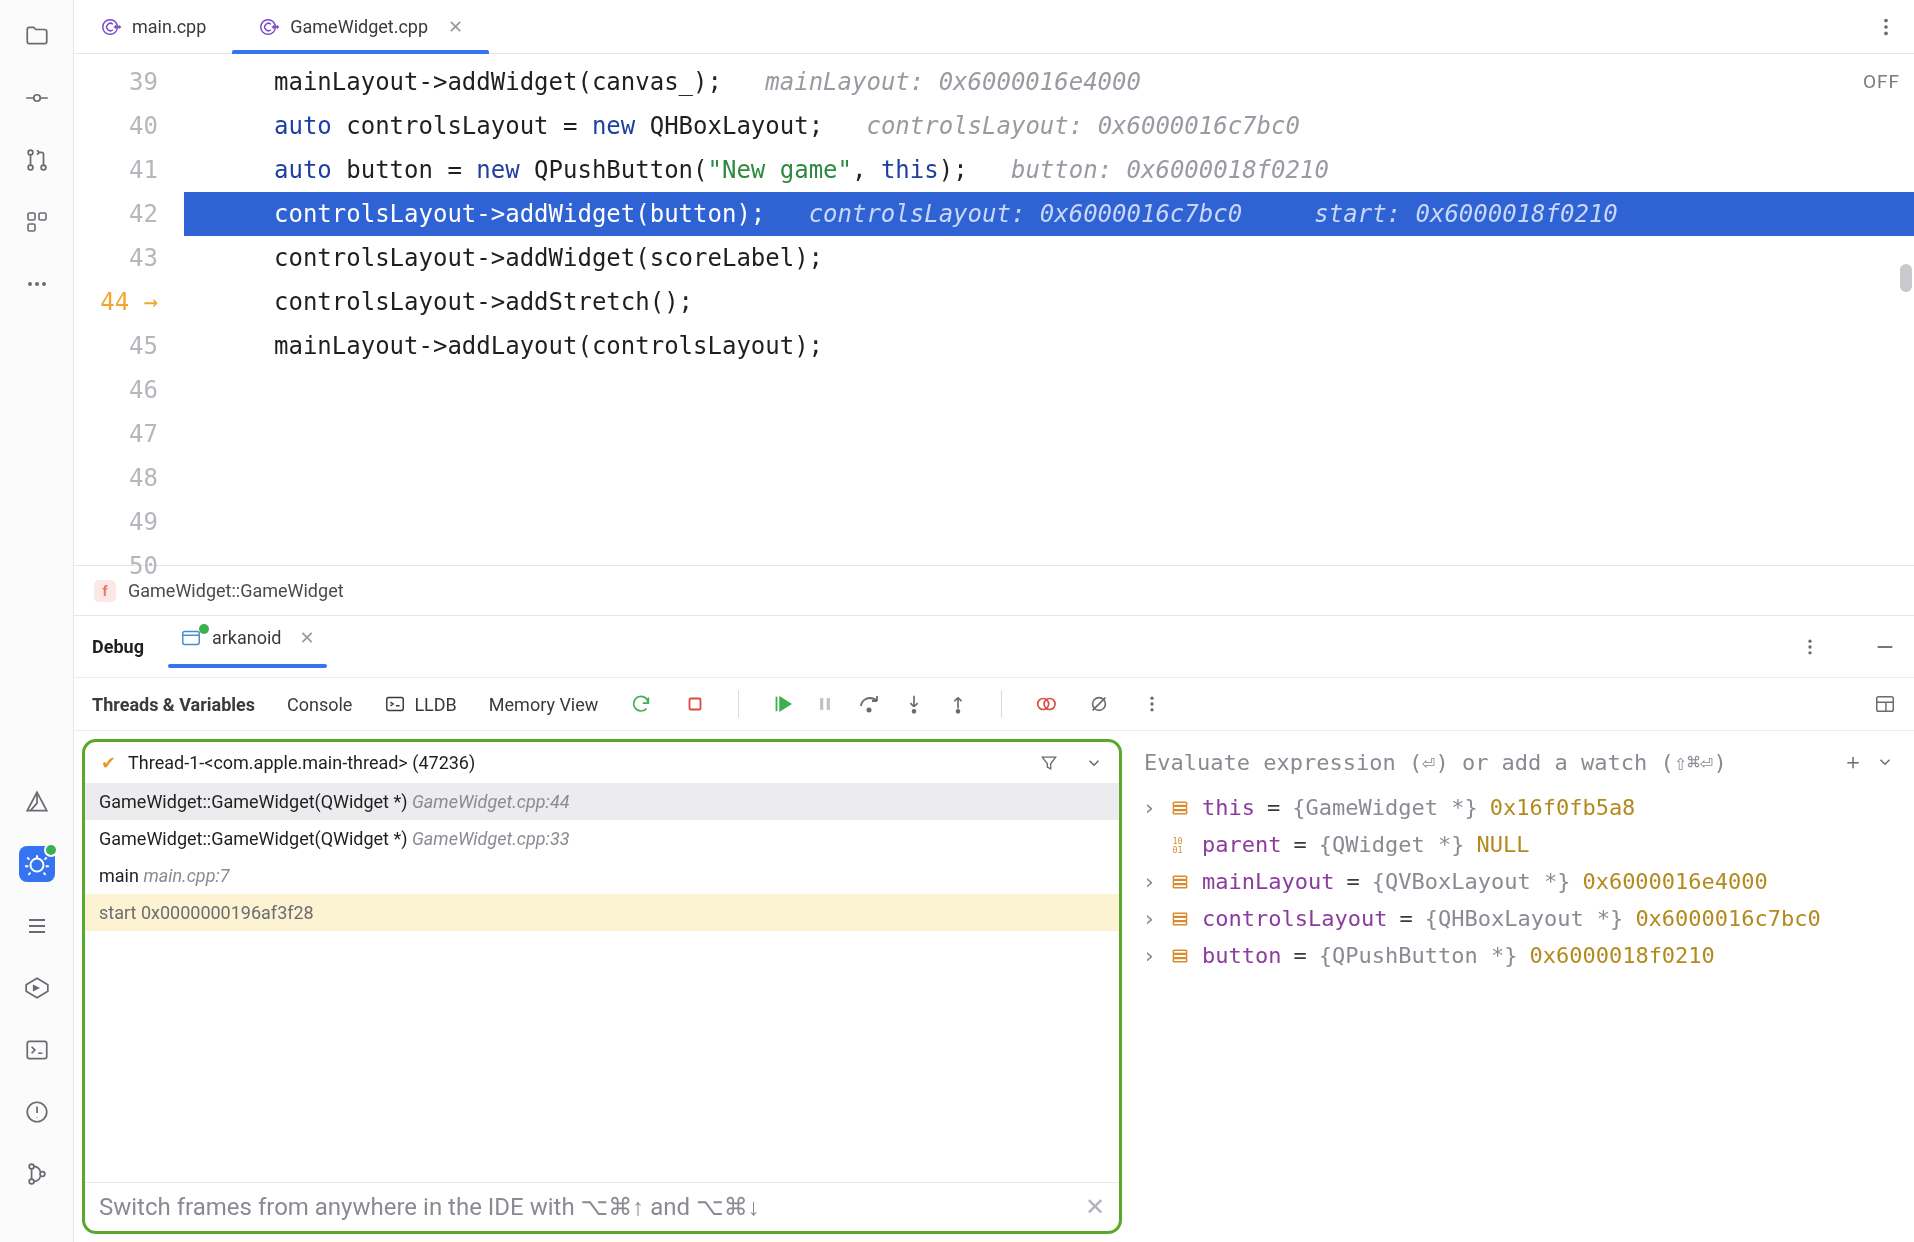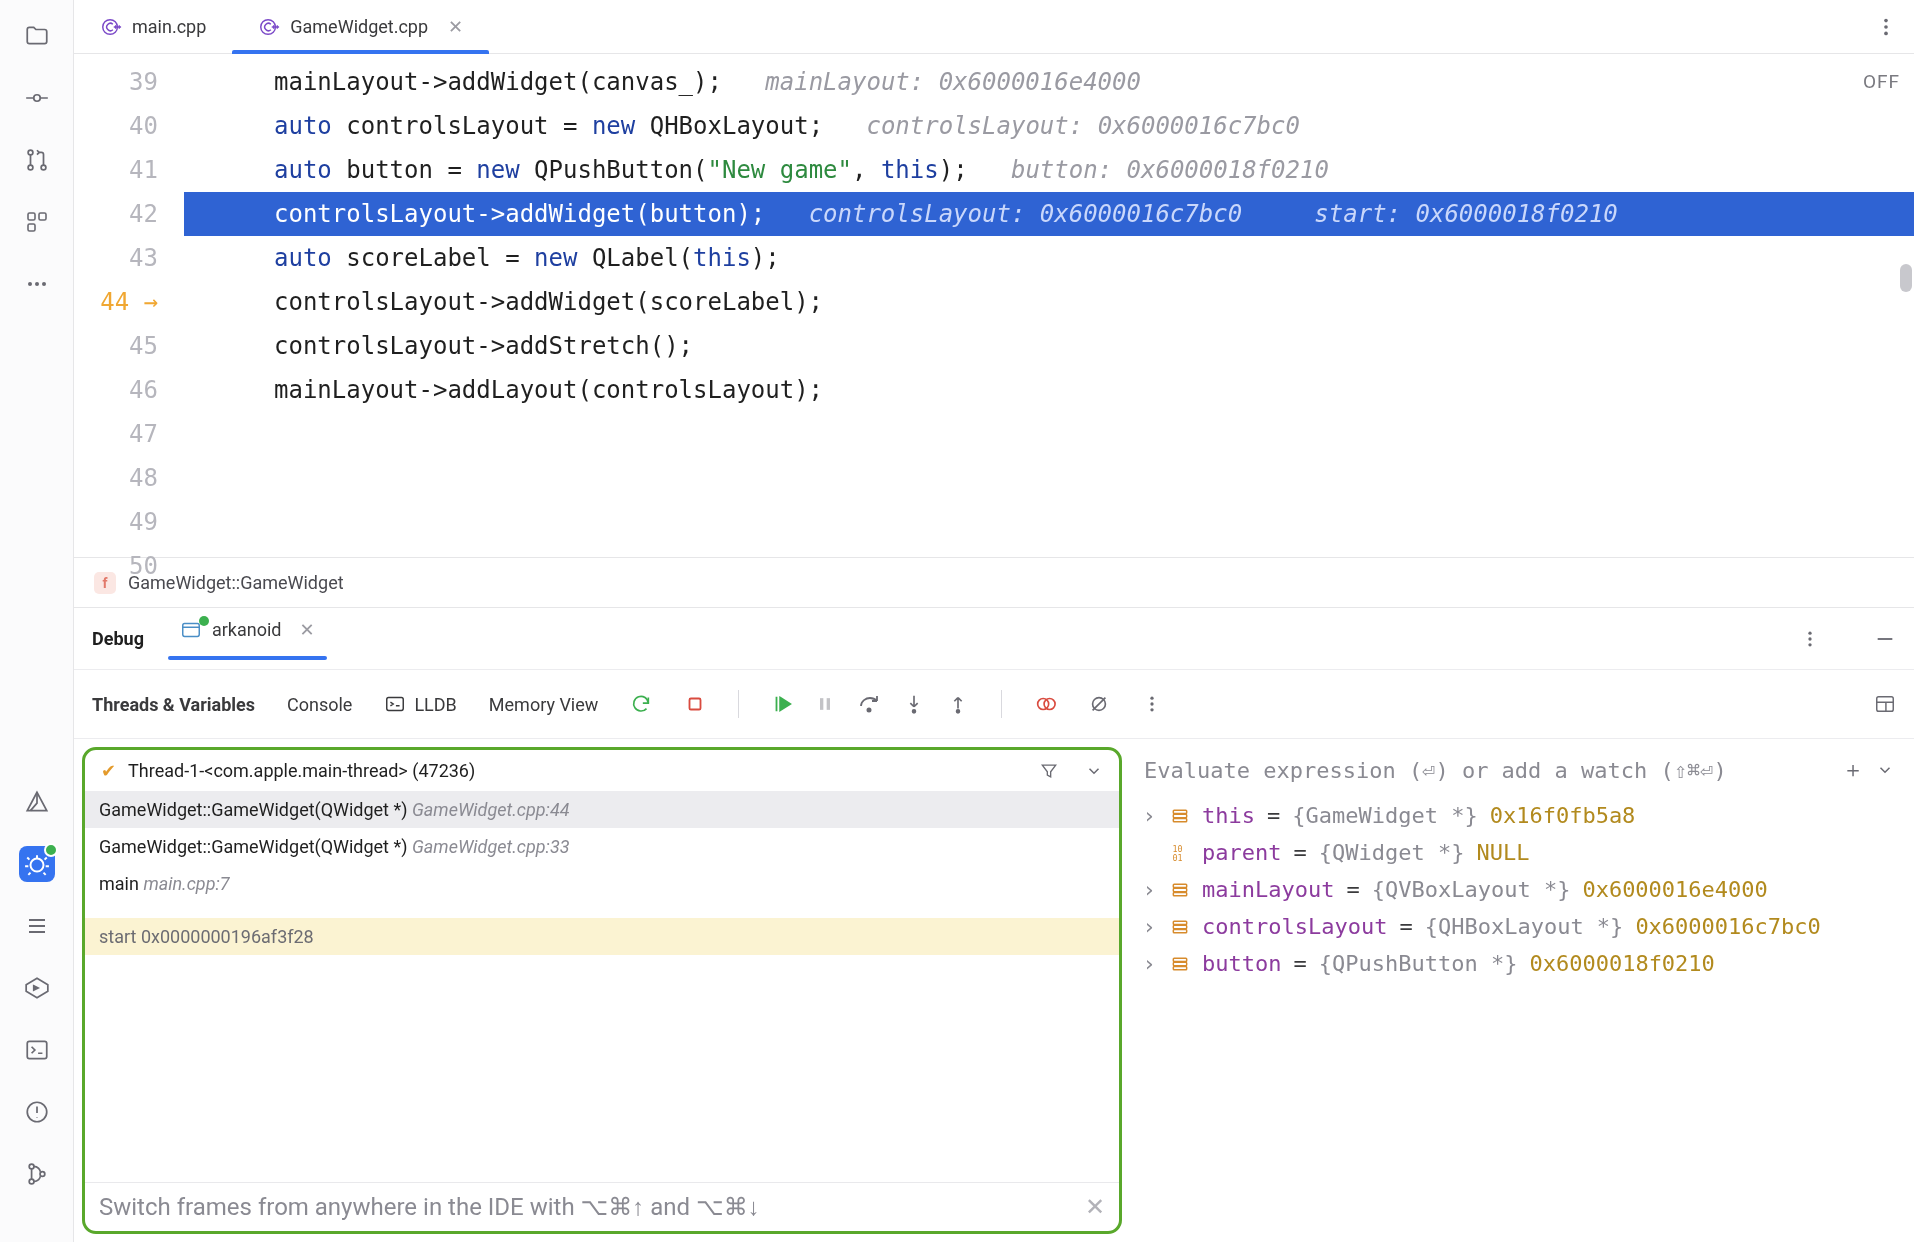--- a/index.html
+++ b/index.html
@@ -64,41 +64,41 @@
   .tool-hdr { height:62px; display:flex; align-items:center; gap:32px; padding:0 18px; border-top:1px solid #e6e6e8;}
   .tool-hdr .title{font-weight:700;}
   .run-tab{display:flex;align-items:center;gap:10px;position:relative;color:#3a3a3c;padding:0 4px 18px;}
   .run-tab::after{content:"";position:absolute;left:-8px;right:-8px;bottom:-1px;height:4px;background:#3573f0;border-radius:2px;}
   .run-tab .stale{position:relative;}
   .run-tab .stale::after{content:"";position:absolute;top:-3px;right:-7px;width:10px;height:10px;border-radius:50%;background:#3cb04f;}
   .tool-hdr .spacer{flex:1;}
   .tool-hdr .hdr-ic{color:#6a6a72;}
 
   
-  .dbg-tabs { height:70px; display:flex; align-items:center; gap:32px; padding:0 18px; border-top:1px solid #ececef; border-bottom:1px solid #ececef;}
+  .dbg-tabs { height:54px; display:flex; align-items:center; gap:32px; padding:0 18px; border-top:1px solid #ececef; border-bottom:1px solid #ececef;}
   .dbg-tabs .t{color:#3a3a3c;}
   .dbg-tabs .t.bold{font-weight:700;}
   .dbg-tabs .lldb{display:flex;align-items:center;gap:8px;color:#3a3a3c;}
   .dbg-tabs .sep{width:1px;height:28px;background:#d9d9de;}
   .dbg-tabs .ic{color:#6a6a72;}
   .dbg-tabs .ic.green{color:#3cb04f;}
   .dbg-tabs .ic.red{color:#d94b3f;}
   .dbg-tabs .rspace{flex:1;}
   .ctl-group{display:flex;align-items:center;gap:22px;}
 
   
   .dbg-body { flex:1; display:flex; min-height:0;}
   .frames-panel { width:1040px; border:3px solid #59a82b; border-radius:14px; margin:8px 10px 8px 8px; display:flex; flex-direction:column; min-height:0;}
   .frames-hdr{display:flex;align-items:center;gap:12px;padding:10px 16px;}
   .frames-hdr .chk{color:#e39a2b;}
   .frames-hdr .rspace{flex:1;}
   .frames-list{flex:1;overflow:auto;}
   .frame{padding:8px 14px;}
   .frame.sel{background:#ececef;}
-  .frame.lib{background:#fbf3d2;color:#6c6c72;margin-top:16px;}
+  .frame.lib{background:#fbf3d2;color:#6c6c72;}
   .frame .loc{color:#8a8a92;font-style:italic;}
   .frame .b{font-weight:400;}
   .frames-tip{border-top:1px solid #e9e9ec;color:#8a8a92;padding:10px 14px;font-size:24px;display:flex;align-items:flex-start;}
   .frames-tip .x{margin-left:auto;color:#b2b2b8;}
 
   .vars-panel { flex:1; display:flex; flex-direction:column; padding:8px 12px 8px 4px; min-width:0;}
   .vars-hdr{display:flex;align-items:center;gap:12px;color:#8a8a92;font-family:Menlo,Consolas,monospace;font-size:22px;padding:8px 8px 12px;}
   .vars-hdr .rspace{flex:1;}
   .var-row{display:flex;align-items:center;gap:12px;padding:6px 4px;font-family:Menlo,Consolas,monospace;font-size:22px;}
   .var-row .chev{color:#8a8a92;width:18px;text-align:center;}
@@ -246,21 +246,20 @@
         <div>50</div>
       </div>
     <div class="code-col" id="code">
         <div class="cl"></div>
         <div class="cl">mainLayout-&gt;addWidget(canvas_);   <span class="hint">mainLayout: 0x6000016e4000</span></div>
         <div class="cl"></div>
         <div class="cl"><span class="kw">auto</span> controlsLayout = <span class="kw">new</span> QHBoxLayout;   <span class="hint">controlsLayout: 0x6000016c7bc0</span></div>
         <div class="cl"><span class="kw">auto</span> button = <span class="kw">new</span> QPushButton(<span class="str">"New game"</span>, <span class="kw">this</span>);   <span class="hint">button: 0x6000018f0210</span></div>
         <div class="cl hl">controlsLayout-&gt;addWidget(button);   <span class="hint">controlsLayout: 0x6000016c7bc0     start: 0x6000018f0210</span></div>
         <div class="cl"></div>
-        <div class="cl"><span class="kw">auto</span> scoreLabel = <span class="kw">new</span> QLabel(<span class="kw">this</span>);</div>
         <div class="cl">controlsLayout-&gt;addWidget(scoreLabel);</div>
         <div class="cl">controlsLayout-&gt;addStretch();</div>
         <div class="cl">mainLayout-&gt;addLayout(controlsLayout);</div>
         <div class="cl"></div>
       </div>
   </div>
 
   <div class="crumbs">
     <span class="f-ico">f</span>
     <span>GameWidget::GameWidget</span>

